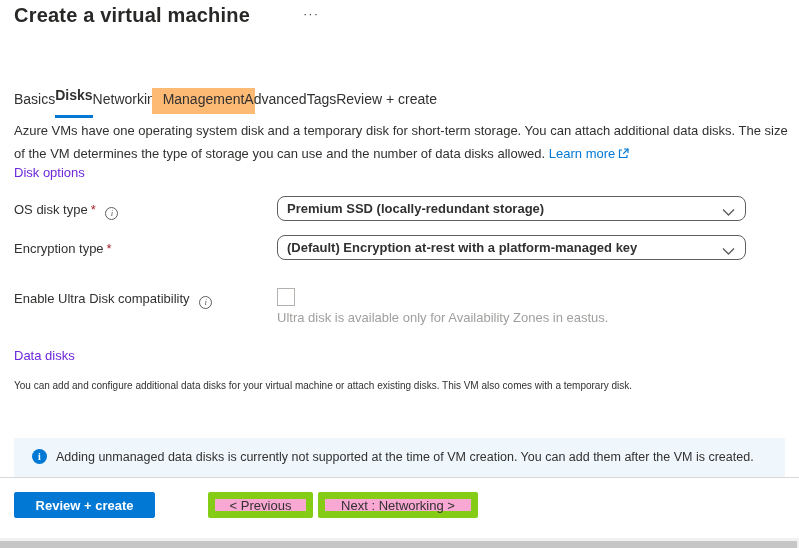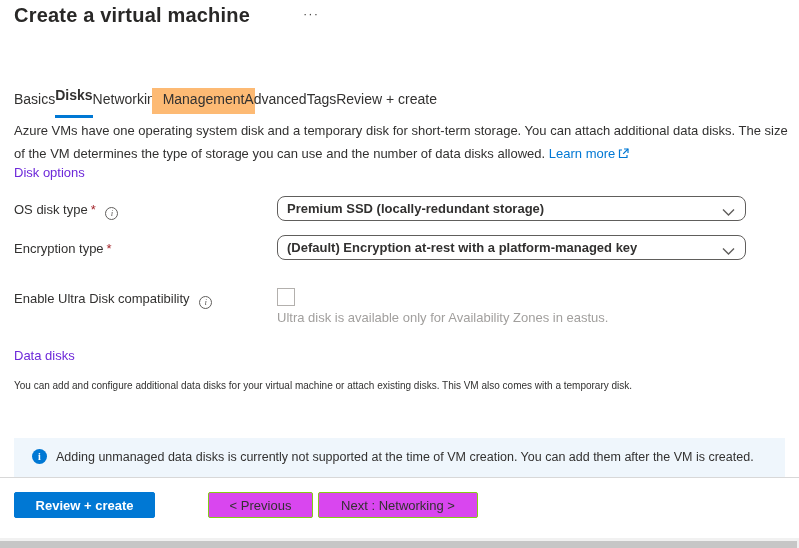--- a/index.html
+++ b/index.html
@@ -49,21 +49,21 @@
     font-size:10px; font-weight:700; text-align:center; line-height:15px; margin-right:9px;
     font-family:"Liberation Serif", serif; }
   .banner-text { font-size:12.5px; line-height:17px; color:#323130; width:705px; }
 
   .footer-divider { position:absolute; left:0; top:477px; width:799px; border-top:1px solid #d8d8d8; }
 
   .footer { position:absolute; left:0; top:478px; width:799px; height:60px; background:#fff; }
   .btn { position:absolute; top:14px; height:26px; border-radius:2px; font-size:13px; display:flex; align-items:center;
     justify-content:center; cursor:pointer; font-family:"Liberation Sans", sans-serif; }
   .btn-primary { left:14px; width:141px; background:#0078d4; color:#ffffff; font-weight:700; border:1px solid #0078d4; }
-  .btn-secondary { background:#d946ef; color:#323130; border:1px solid #84cc16; }
+  .btn-secondary { background:#f9a8d4; color:#323130; border:7px solid #84cc16; }
   .btn-previous { left:208px; width:105px; }
   .btn-next { left:318px; width:160px; }
 
   .hscroll { position:absolute; left:0; bottom:0; width:799px; height:10px; background:#f1f1f1; }
   .hscroll-thumb { position:absolute; left:0; bottom:0; height:7px; width:797px; background:#c6c6c6; cursor:grab; }
 </style>
 </head>
 <body>
 
 <div class="page">

